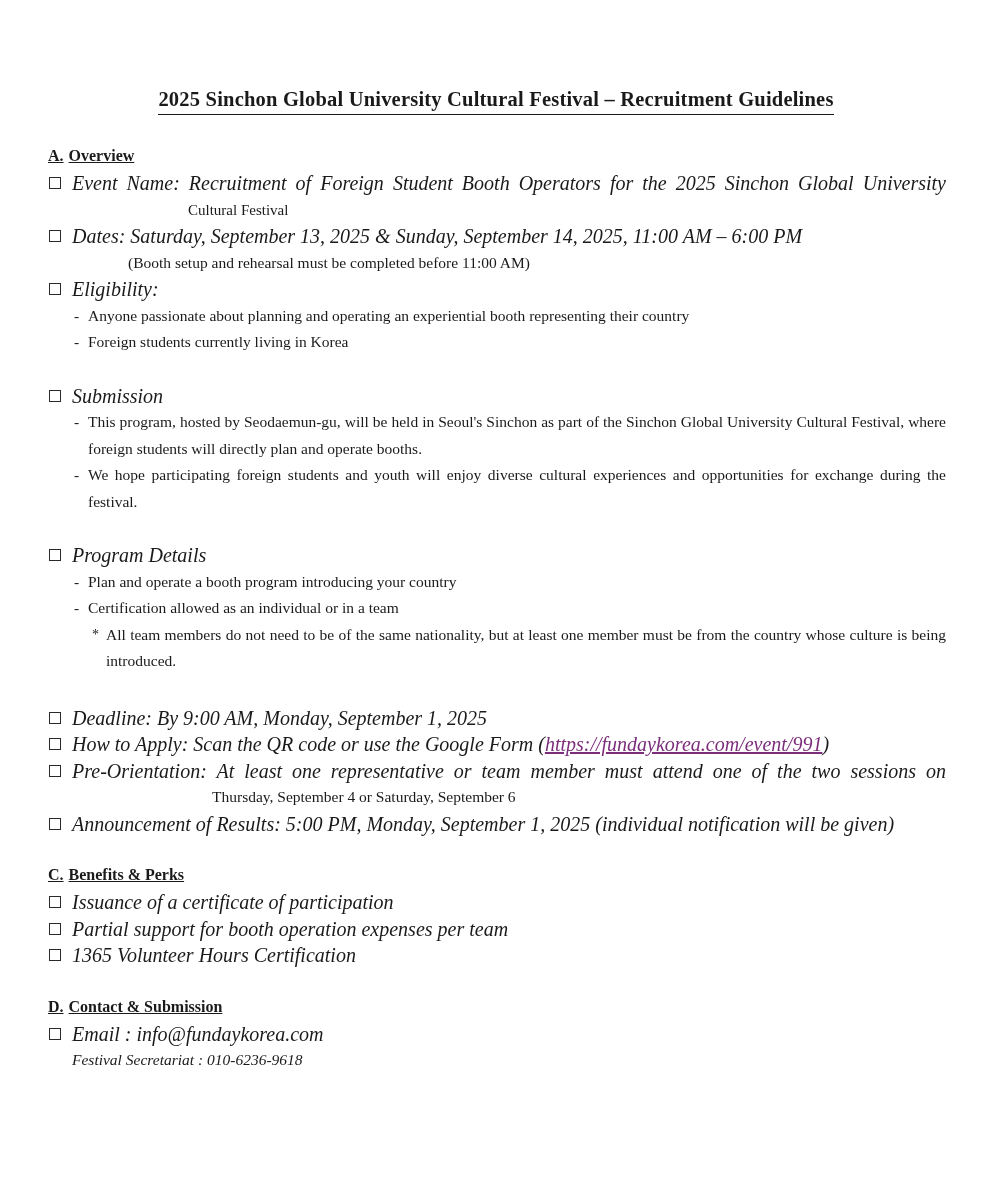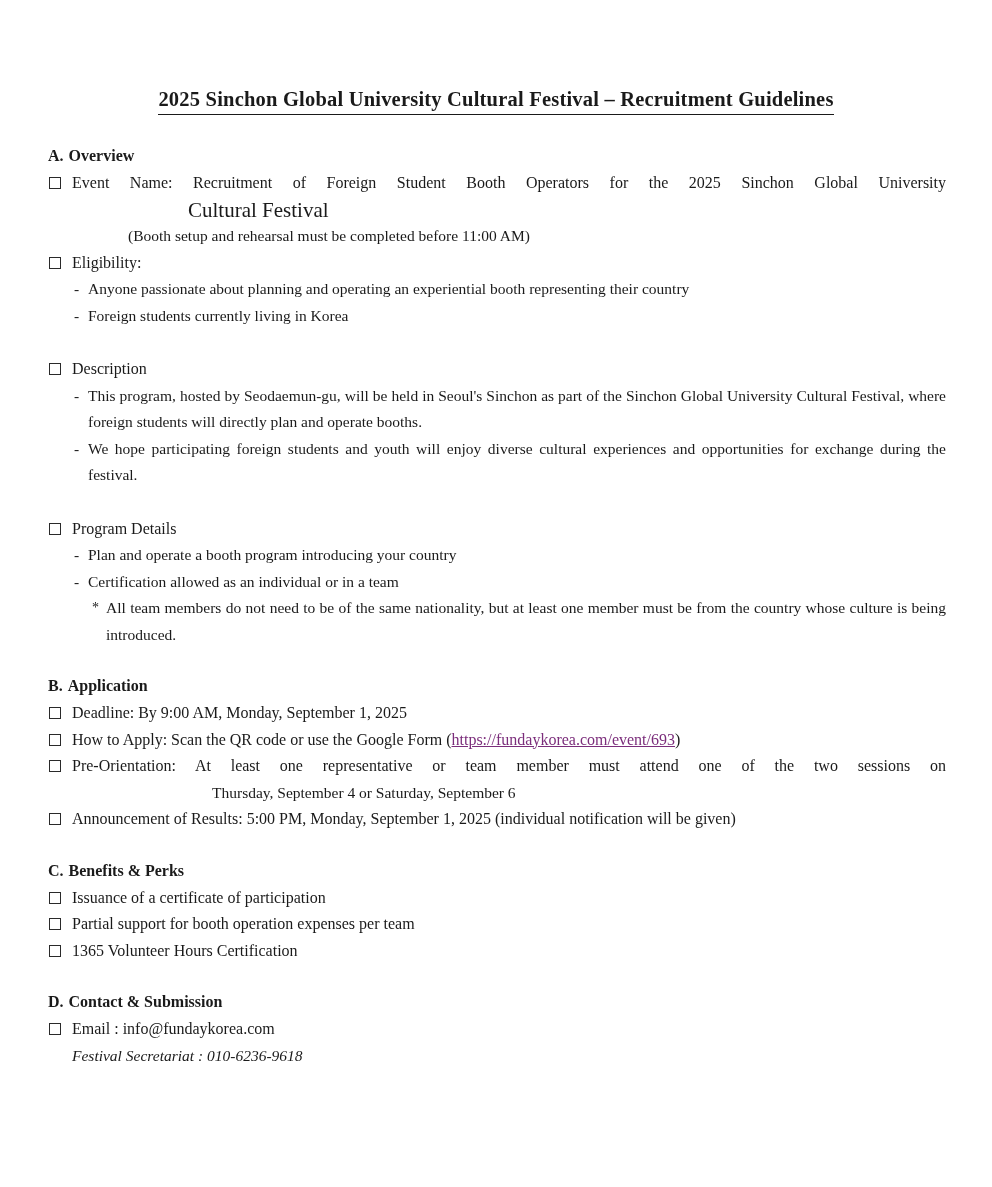--- a/index.html
+++ b/index.html
@@ -49,34 +49,36 @@
     width: 898px;   
   }
 
   
   .sec-head {
     font-size: 16px;
     font-weight: bold;
     margin: 0 0 6px 0;
     line-height: 1.0;
     white-space: nowrap;
+    text-decoration: underline;
   }
   .sec-head .sec-letter { margin-right: 5px; }
 
   .sec-block { margin-bottom: 0; }
   .gap-md { height: 27px; }
   .gap-lg { height: 30px; }
 
   
   .cbrow {
     position: relative;
     padding-left: 24px;
-    font-size: 16px;
+    font-size: 20px;
     line-height: 26.5px;
     margin-bottom: 0;
+    font-style: italic;
   }
   .cbox {
     position: absolute;
     left: 1px;
     top: 7px;
     width: 10px;
     height: 10px;
     border: 1.15px solid #2a2a2a;
     box-sizing: content-box;
     display: block;
@@ -84,21 +86,21 @@
   .cbrow .txt { display: block; }
 
   
   .just {
     text-align: justify;
     text-align-last: left;
   }
 
   
   .contline {
-    font-size: 21px;
+    font-size: 15px;
     line-height: 26.5px;
     padding-left: 140px;
   }
   .contline-2 {
     font-size: 15.5px;
     line-height: 26.5px;
     padding-left: 80px;
   }
   .contline-3 {
     font-size: 15.5px;
@@ -165,41 +167,45 @@
       <div class="sec-head">
         <span class="sec-letter">A.</span><span>Overview</span>
       </div>
 
       <div class="cbrow">
         <span class="cbox"></span>
         <span class="txt just" style="text-align-last:justify;">Event Name: Recruitment of Foreign Student Booth Operators for the 2025 Sinchon Global University</span>
       </div>
       <div class="contline">Cultural Festival</div>
 
+      <div class="cbrow">
+        <span class="cbox"></span>
+        <span class="txt">Dates: Saturday, September 13, 2025 &amp; Sunday, September 14, 2025, 11:00 AM – 6:00 PM</span>
+      </div>
       <div class="contline-2">(Booth setup and rehearsal must be completed before 11:00 AM)</div>
 
 
       <div class="cbrow">
         <span class="cbox"></span>
         <span class="txt">Eligibility:</span>
       </div>
       <div class="dash">
         <span class="mk">-</span>
         <span>Anyone passionate about planning and operating an experiential booth representing their country</span>
       </div>
       <div class="dash">
         <span class="mk">-</span>
         <span>Foreign students currently living in Korea</span>
       </div>
 
       <div class="gap-md"></div>
 
       <div class="cbrow">
         <span class="cbox"></span>
-        <span class="txt">Description</span>
+        <span class="txt">Submission</span>
       </div>
       <div class="dash">
         <span class="mk">-</span>
         <span>This program, hosted by Seodaemun-gu, will be held in Seoul's Sinchon as part of the Sinchon Global University Cultural Festival, where foreign students will directly plan and operate booths.</span>
       </div>
       <div class="dash">
         <span class="mk">-</span>
         <span>We hope participating foreign students and youth will enjoy diverse cultural experiences and opportunities for exchange during the festival.</span>
       </div>
 
@@ -219,32 +225,29 @@
       </div>
       <div class="star">
         <span class="mk">*</span>
         <span>All team members do not need to be of the same nationality, but at least one member must be from the country whose culture is being introduced.</span>
       </div>
     </div>
 
     <div class="gap-lg"></div>
 
     <div class="sec-block">
-      <div class="sec-head">
-        <span class="sec-letter">B.</span><span>Application</span>
-      </div>
 
       <div class="cbrow">
         <span class="cbox"></span>
         <span class="txt">Deadline: By 9:00 AM, Monday, September 1, 2025</span>
       </div>
 
       <div class="cbrow">
         <span class="cbox"></span>
-        <span class="txt"><span>How to Apply: Scan the QR code or use the Google Form (</span><span class="doclink">https://fundaykorea.com/event/693</span><span>)</span></span>
+        <span class="txt"><span>How to Apply: Scan the QR code or use the Google Form (</span><span class="doclink">https://fundaykorea.com/event/991</span><span>)</span></span>
       </div>
 
       <div class="cbrow">
         <span class="cbox"></span>
         <span class="txt just" style="text-align-last:justify;">Pre-Orientation: At least one representative or team member must attend one of the two sessions on</span>
       </div>
       <div class="contline-3">Thursday, September 4 or Saturday, September 6</div>
 
       <div class="cbrow">
         <span class="cbox"></span>

